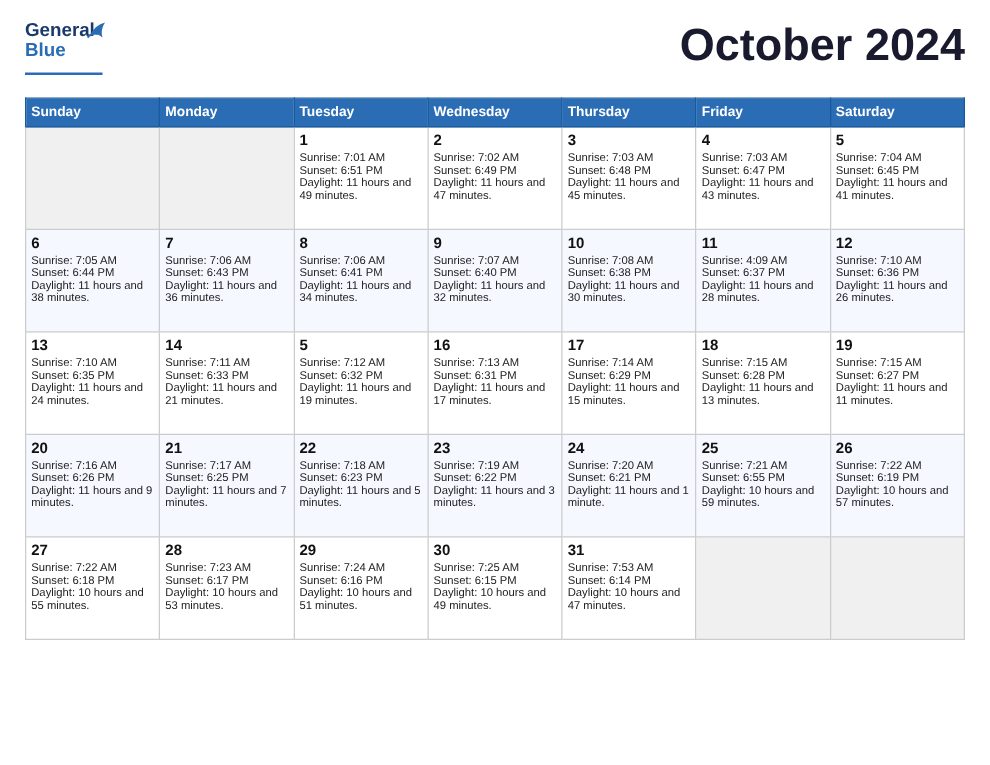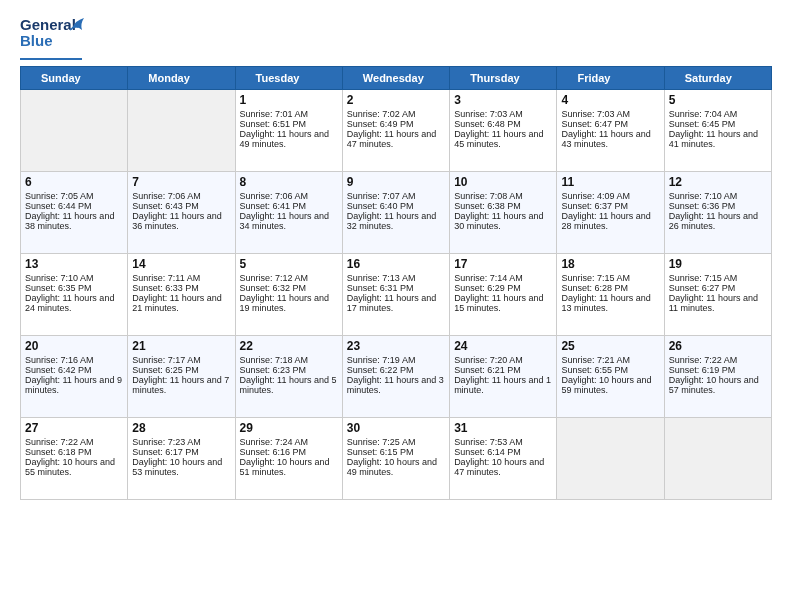--- a/index.html
+++ b/index.html
@@ -11,21 +11,21 @@
       overflow: hidden;
     }
     .container {
       width: 792px;
       padding: 16px 20px 10px 20px;
     }
     .header {
       display: flex;
       justify-content: space-between;
       align-items: flex-start;
-      margin-bottom: 6px;
+      margin-bottom: 18px;
     }
     .logo {
       display: flex;
       flex-direction: column;
       align-items: flex-start;
     }
     .title-block {
       text-align: right;
     }
     .month-title {
@@ -41,21 +41,21 @@
     table {
       width: 100%;
       border-collapse: collapse;
       table-layout: fixed;
     }
     thead th {
       background: #2a6db5;
       color: #fff;
       font-size: 11px;
       font-weight: bold;
-      padding: 5px 20px;
+      padding: 5px 4px;
       text-align: left;
       border: 1px solid #1a5a9a;
     }
     tbody td {
       border: 1px solid #ccc;
       vertical-align: top;
       padding: 3px 4px;
       font-size: 9px;
       color: #222;
       height: 82px;
@@ -92,20 +92,21 @@
           <span style="font-size:15px;font-weight:bold;color:#2a6db5;position:absolute;top:16px;left:0;">Blue</span>
           <svg style="position:absolute;top:-2px;right:-14px;" width="22" height="22" viewBox="0 0 22 22">
             <path d="M8 14 Q12 6 20 4 Q16 10 18 16 Q14 12 8 14Z" fill="#2a6db5"></path>
             <path d="M6 16 Q10 12 14 13" stroke="#2a6db5" stroke-width="1.5" fill="none"></path>
           </svg>
         </div>
       </div>
       <div style="width:62px;height:2px;background:#2a6db5;margin-top:4px;"></div>
     </div>
     <div class="title-block">
+      <div class="month-title">October 2024</div>
     </div>
   </div>
 
   <table>
     <thead>
       <tr>
         <th>Sunday</th>
         <th>Monday</th>
         <th>Tuesday</th>
         <th>Wednesday</th>
@@ -234,21 +235,21 @@
             <span class="day-num">19</span>
             <div>Sunrise: 7:15 AM</div>
             <div>Sunset: 6:27 PM</div>
             <div>Daylight: 11 hours and 11 minutes.</div>
           </td>
         </tr>
         <tr>
           <td>
             <span class="day-num">20</span>
             <div>Sunrise: 7:16 AM</div>
-            <div>Sunset: 6:42 PM</div>
+            <div>Sunset: 6:26 PM</div>
             <div>Daylight: 11 hours and 9 minutes.</div>
           </td>
           <td>
             <span class="day-num">21</span>
             <div>Sunrise: 7:17 AM</div>
             <div>Sunset: 6:25 PM</div>
             <div>Daylight: 11 hours and 7 minutes.</div>
           </td>
           <td>
             <span class="day-num">22</span>

